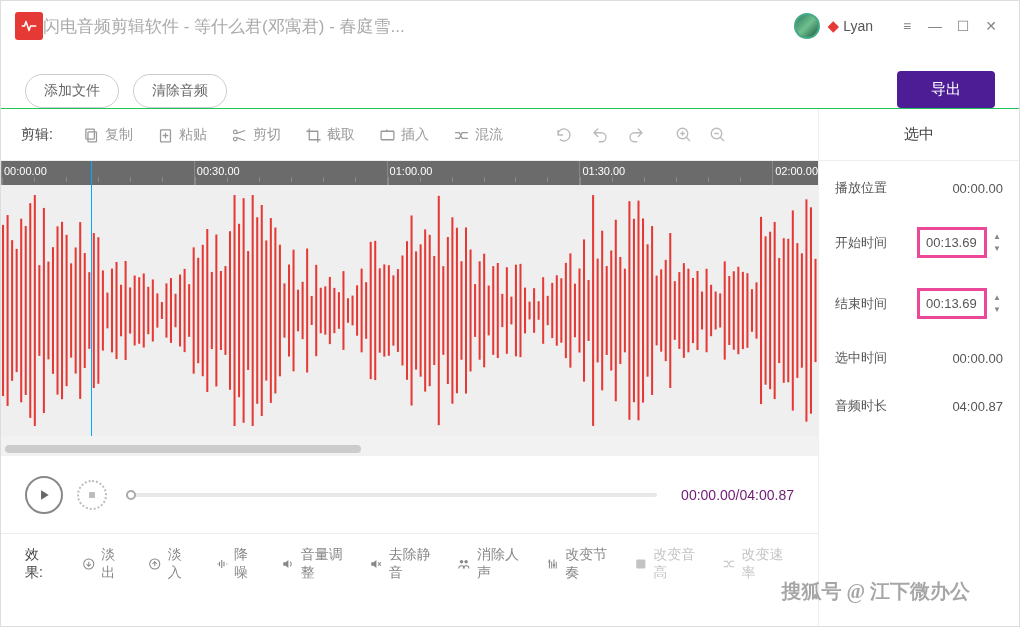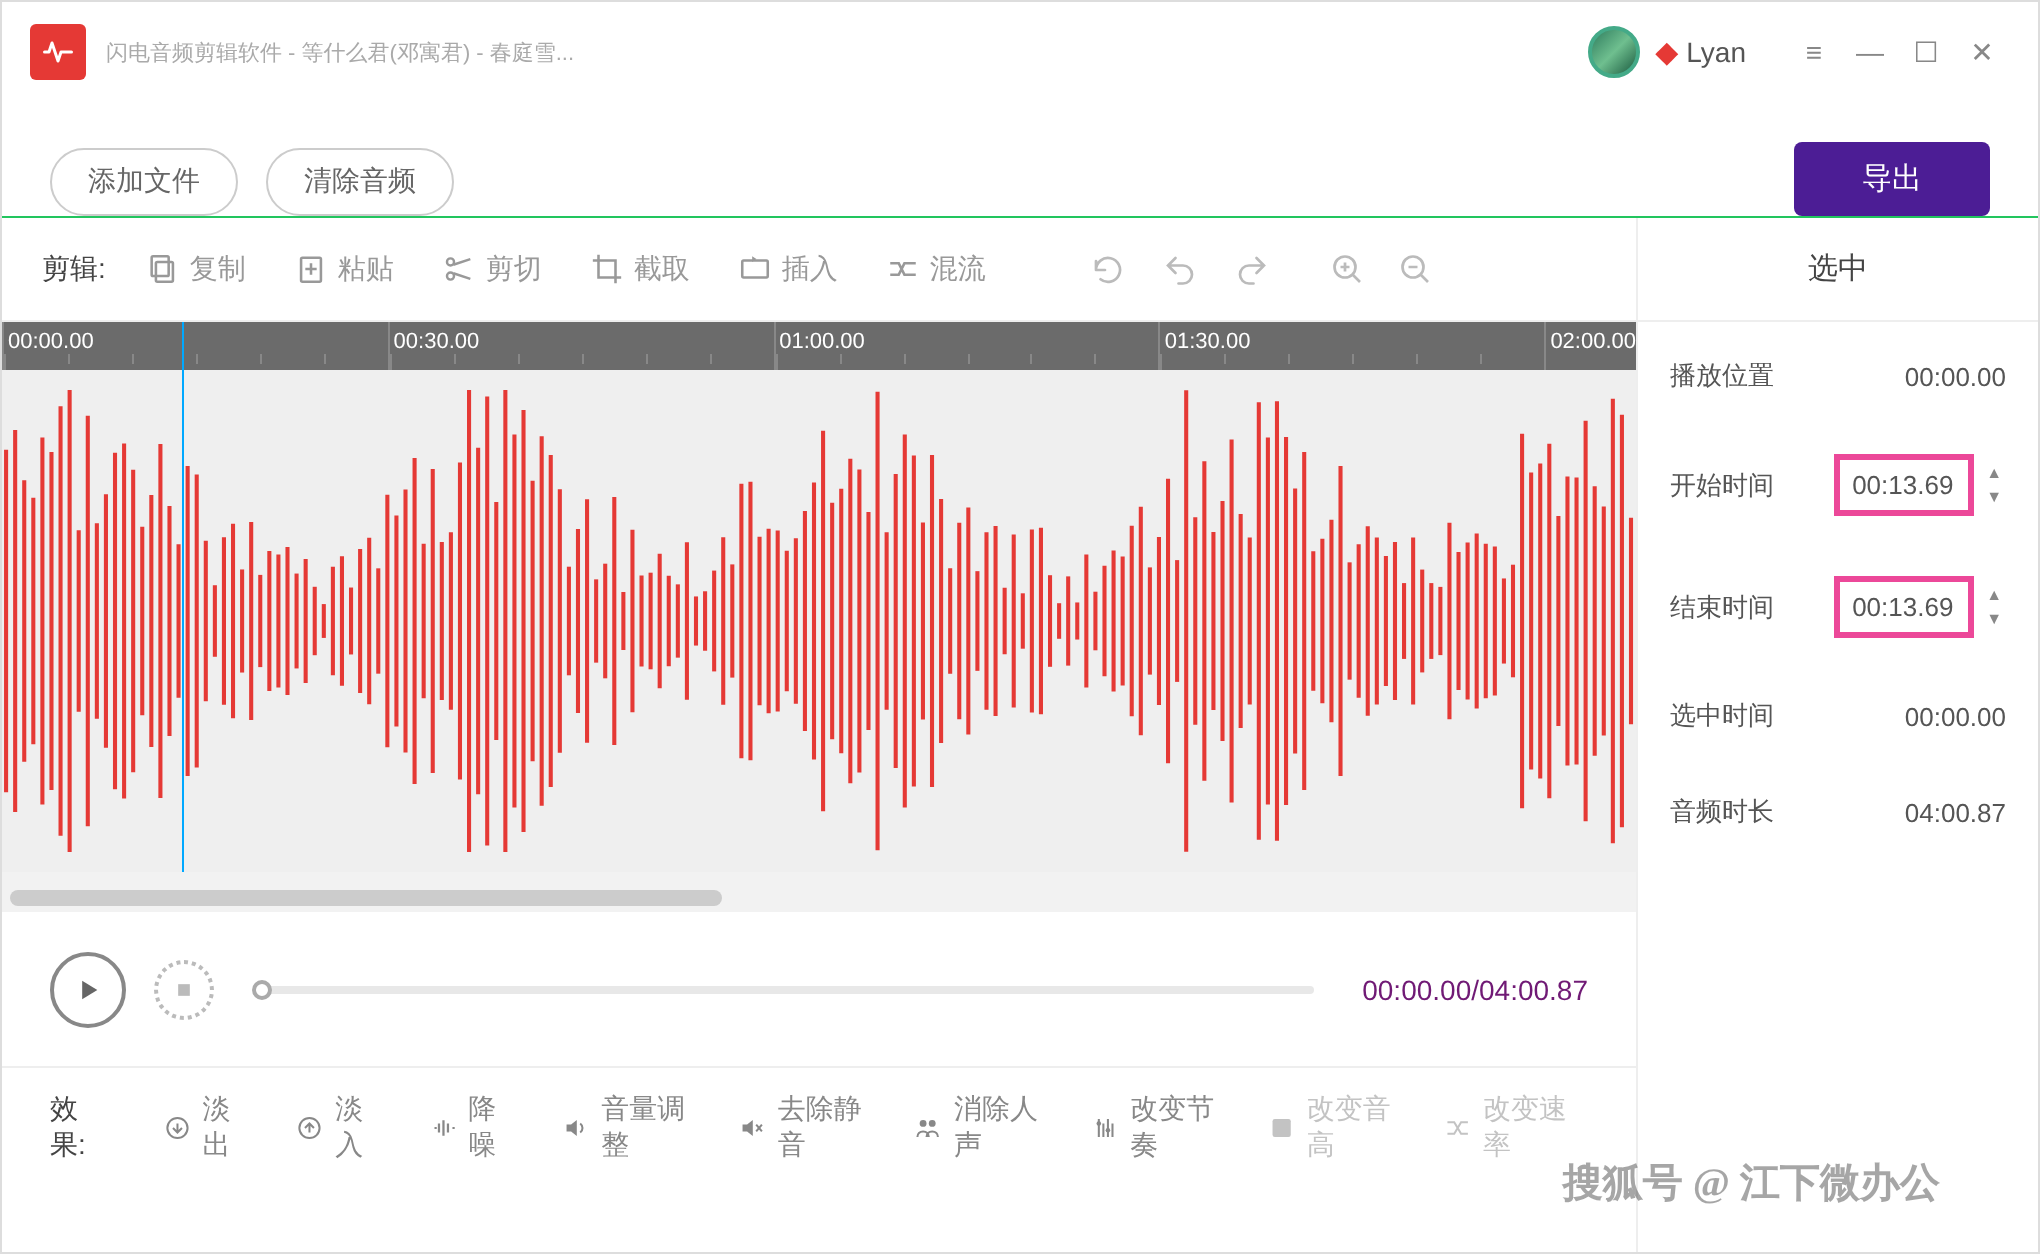--- a/index.html
+++ b/index.html
@@ -2,43 +2,43 @@
 <html><head>
 <meta charset="utf-8">
 <style>
 * { box-sizing: border-box; margin: 0; padding: 0; font-family: "Microsoft YaHei", Arial, sans-serif; }
 body { background: #fff; width: 1020px; height: 627px; overflow: hidden; border: 1px solid #ddd; }
 
 
 .titlebar { display: flex; align-items: center; height: 50px; padding: 0 14px; }
 .app-logo { width: 28px; height: 28px; background: #e53935; border-radius: 3px; display: flex; align-items: center; justify-content: center; }
 .app-logo svg { width: 18px; height: 18px; }
-.titlebar-text { margin-left: 10px; font-size: 11px; color: #aaa; }
+.titlebar-text { font-size: 17px; color: #aaa; }
 .titlebar-text .app-name { color: #aaa; }
 .titlebar-spacer { flex: 1; }
 .avatar { width: 26px; height: 26px; border-radius: 50%; background: linear-gradient(135deg,#2e7d5e,#6fbf8f,#1a5a3f); border: 2px solid #4a8; }
 .diamond { color: #e53935; margin: 0 4px 0 8px; font-size: 15px; }
 .username { font-size: 14px; color: #555; margin-right: 20px; }
 .win-btn { width: 28px; height: 28px; display: flex; align-items: center; justify-content: center; color: #888; cursor: pointer; font-size: 14px; }
 
 
 .toolbar { display: flex; align-items: flex-end; height: 58px; padding: 0 24px; border-bottom: 1px solid #22c55e; gap: 14px; }
 .pill-btn { border: 1px solid #ccc; border-radius: 20px; padding: 7px 18px; font-size: 14px; color: #666; background: #fff; cursor: pointer; }
 .toolbar-spacer { flex: 1; }
 .export-btn { background: #4c1d95; color: #fff; border: none; border-radius: 4px; padding: 9px 34px; font-size: 15px; cursor: pointer; }
 
 
 .main { display: flex; height: 517px; }
 .left { flex: 1; display: flex; flex-direction: column; border-right: 1px solid #eee; }
 .right { width: 200px; display: flex; flex-direction: column; }
 
 
 .edit-bar { display: flex; align-items: center; height: 52px; padding: 0 20px; gap: 4px; border-bottom: 1px solid #eee; }
-.edit-label { font-size: 14px; color: #444; margin-right: 6px; }
-.edit-item { display: flex; align-items: flex-start; gap: 5px; padding: 6px 10px; color: #999; font-size: 14px; cursor: pointer; }
+.edit-label { font-size: 14px; color: #444; margin-right: 16px; }
+.edit-item { display: flex; align-items: flex-end; gap: 5px; padding: 6px 10px; color: #999; font-size: 14px; cursor: pointer; }
 .edit-item svg { width: 17px; height: 17px; }
 .edit-gap { width: 14px; }
 .undo-redo { display: flex; gap: 6px; margin-left: 14px; }
 .round-btn { width: 30px; height: 30px; display: flex; align-items: center; justify-content: center; color: #bbb; cursor: pointer; }
 .zoom-btns { display: flex; gap: 4px; margin-left: 14px; }
 
 
 .timeline-area { position: relative; background: #f2f2f2; height: 295px; }
 .ruler { height: 24px; background: #6b6b6b; position: relative; display: flex; }
 .ruler-seg { flex: 1; position: relative; color: #fff; font-size: 11px; padding-left: 2px; padding-top: 4px; border-left: 1px solid #888; }

